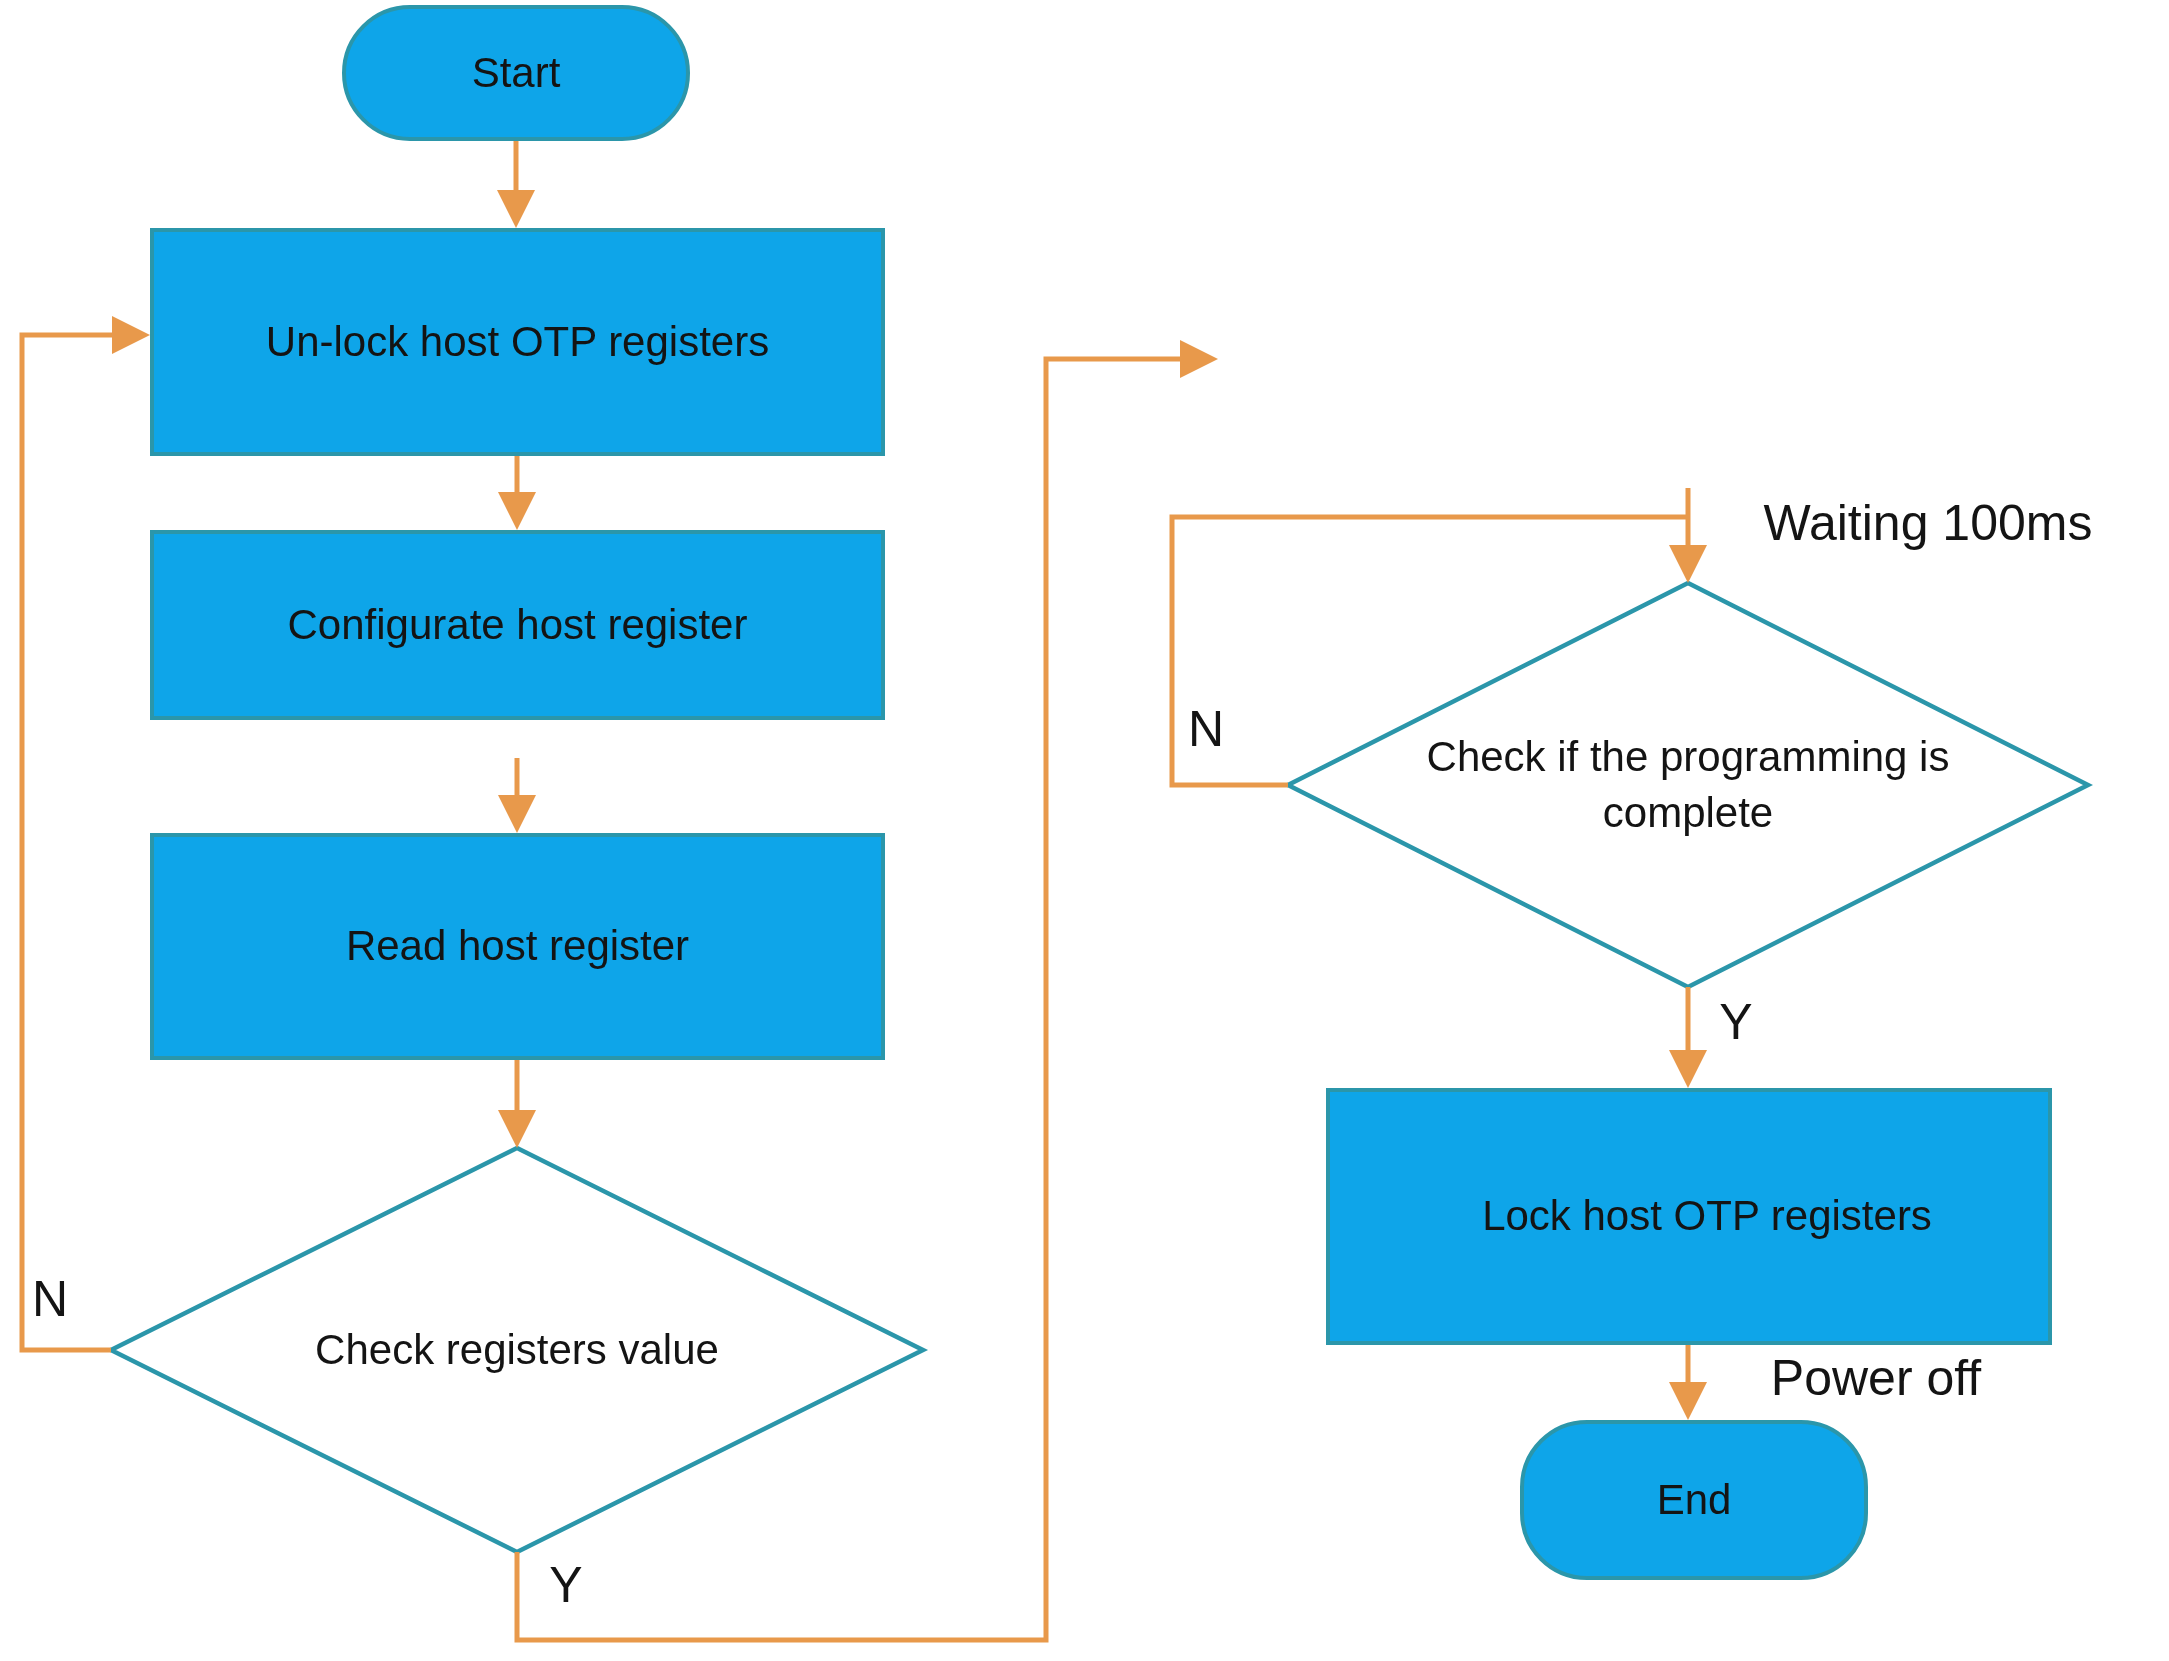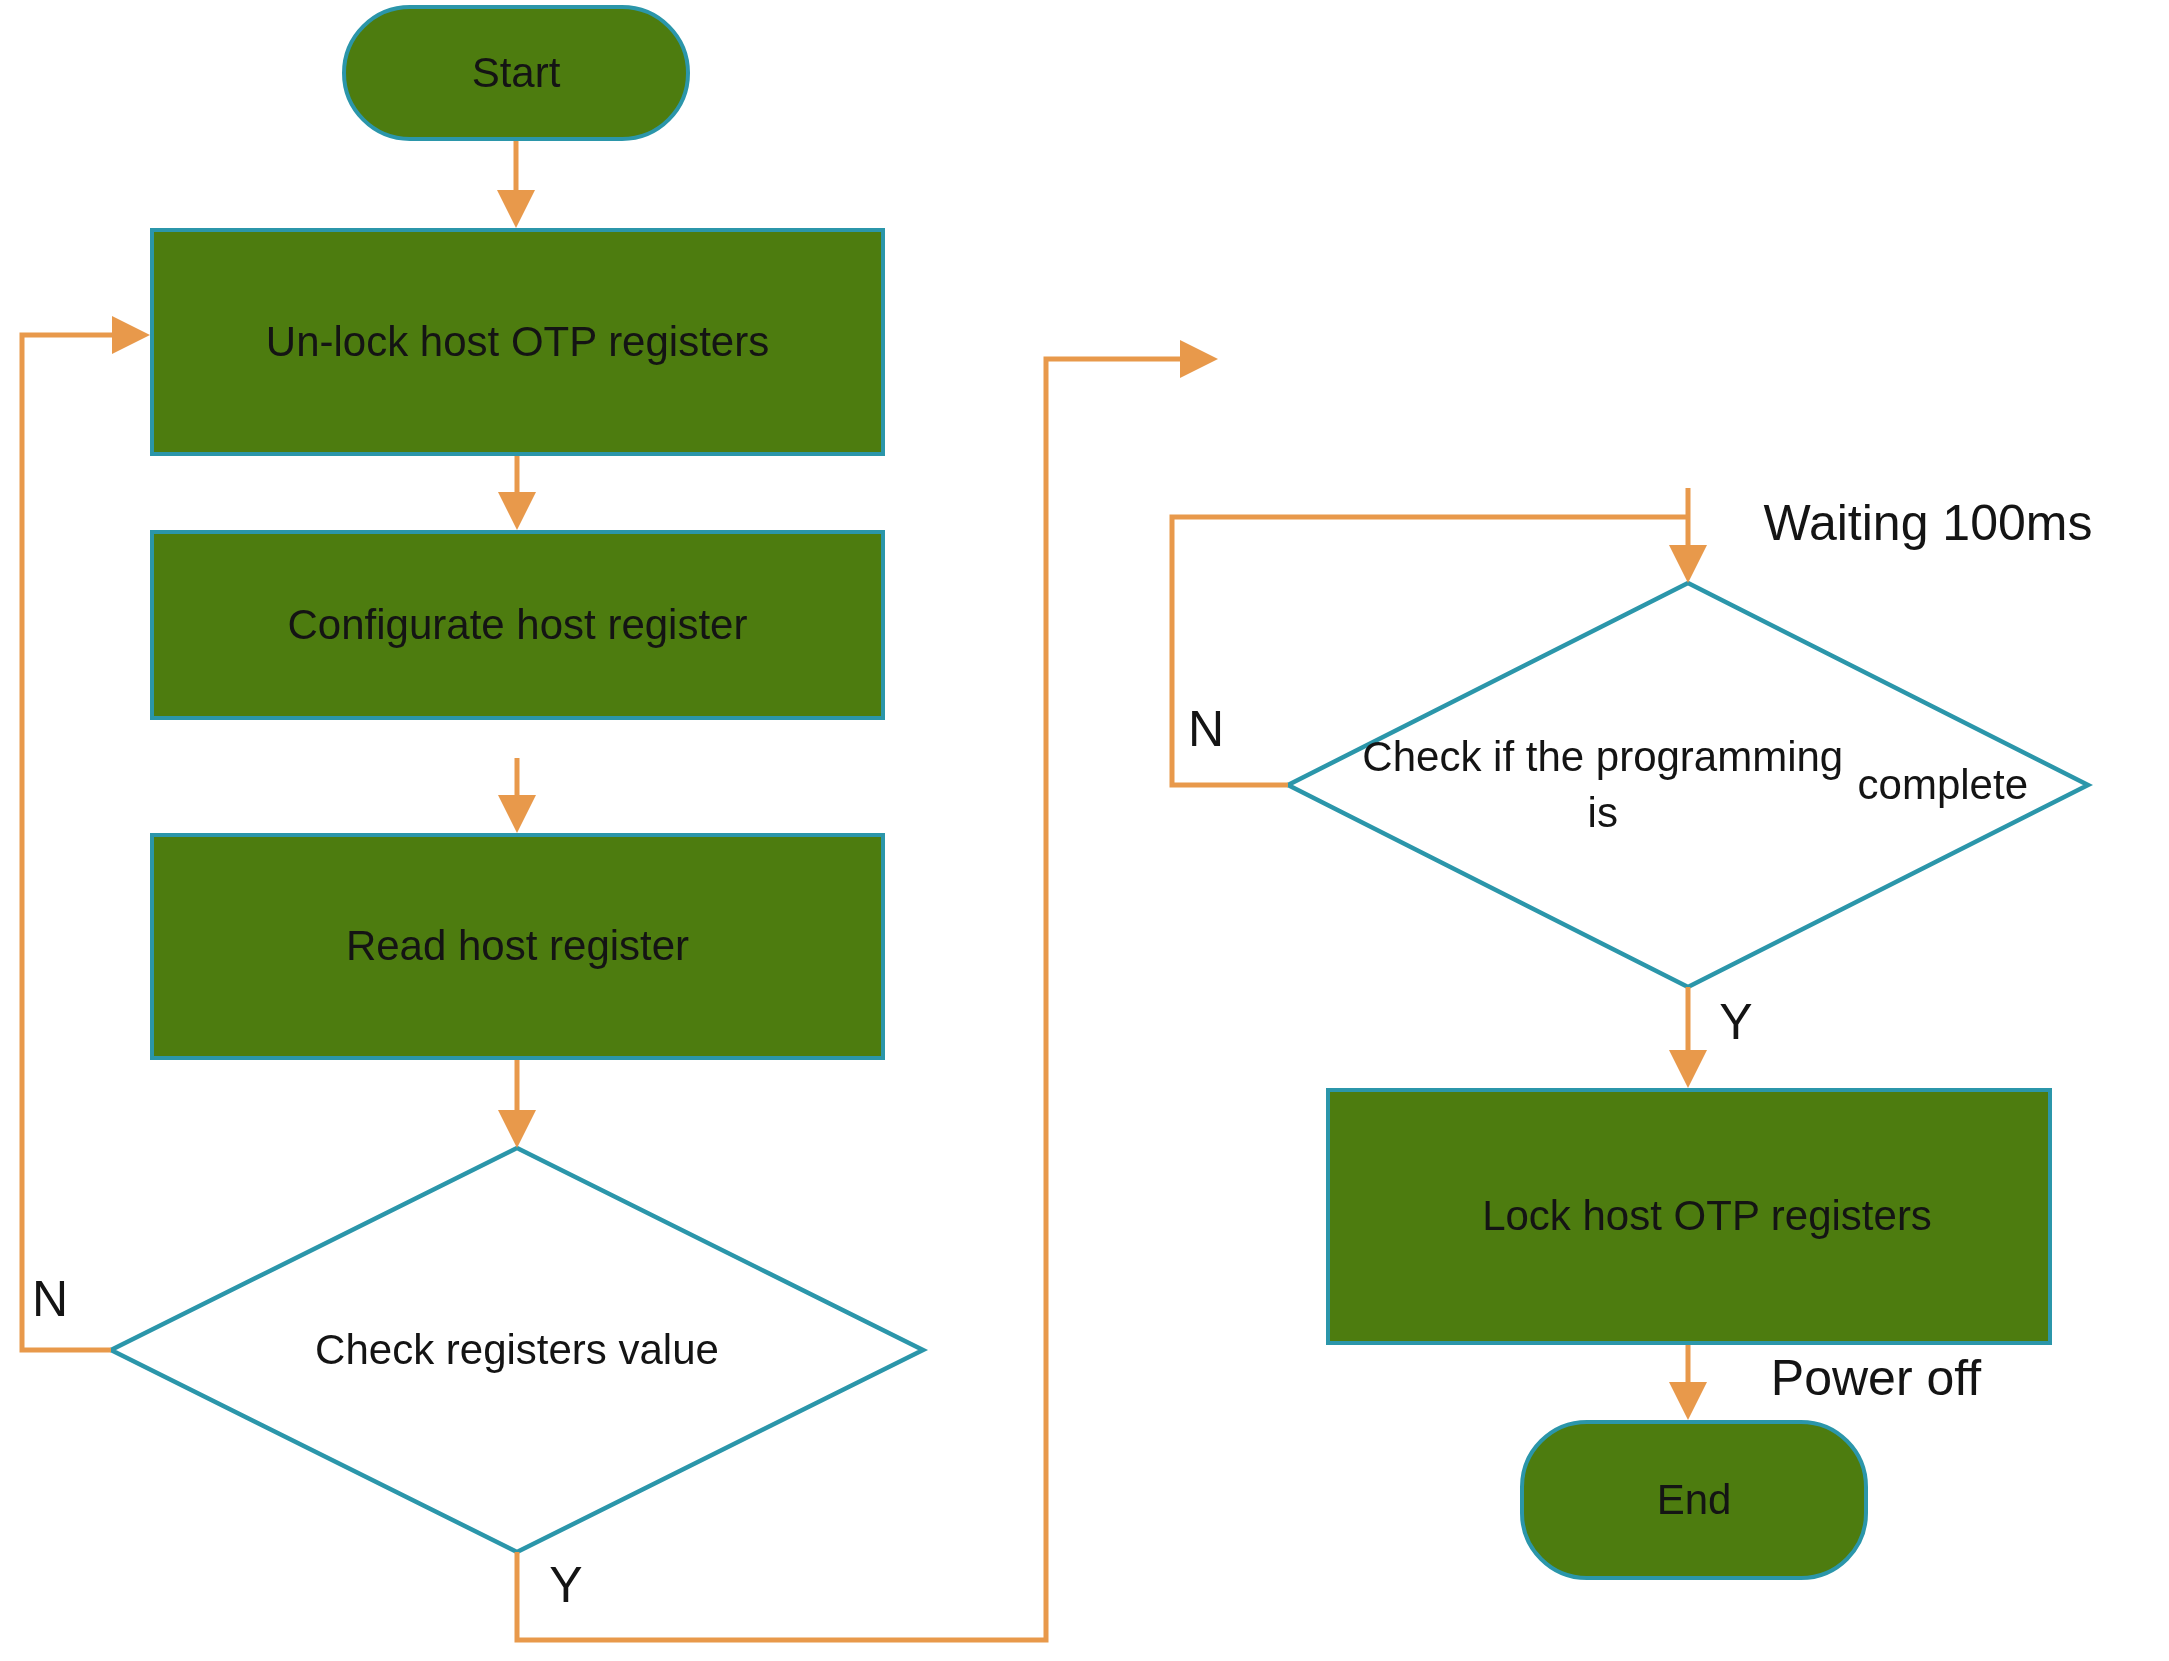--- a/index.html
+++ b/index.html
@@ -29,31 +29,31 @@
   .edge-head{fill:var(--arrow);stroke:none;}
   .diamond{stroke:var(--shape-stroke);stroke-width:4.5;fill:#ffffff;}
   .node{
     position:absolute;
     z-index:2;
     display:flex;
     align-items:center;
     justify-content:center;
     text-align:center;
     border:4.5px solid var(--shape-stroke);
-    background:#4d7c0f;
+    background:#0ea5e9;
     font-size:42px;
     line-height:1.25;
     color:var(--text);
   }
   .stadium{border-radius:68px;}
   .diamond-label{
     position:absolute;
     z-index:2;
     display:flex;
-    flex-direction:row;
+    flex-direction:column;
     align-items:center;
     justify-content:center;
     text-align:center;
     font-size:42px;
     line-height:56px;
     color:var(--text);
     background:transparent;
   }
   .edge-label{
     position:absolute;

